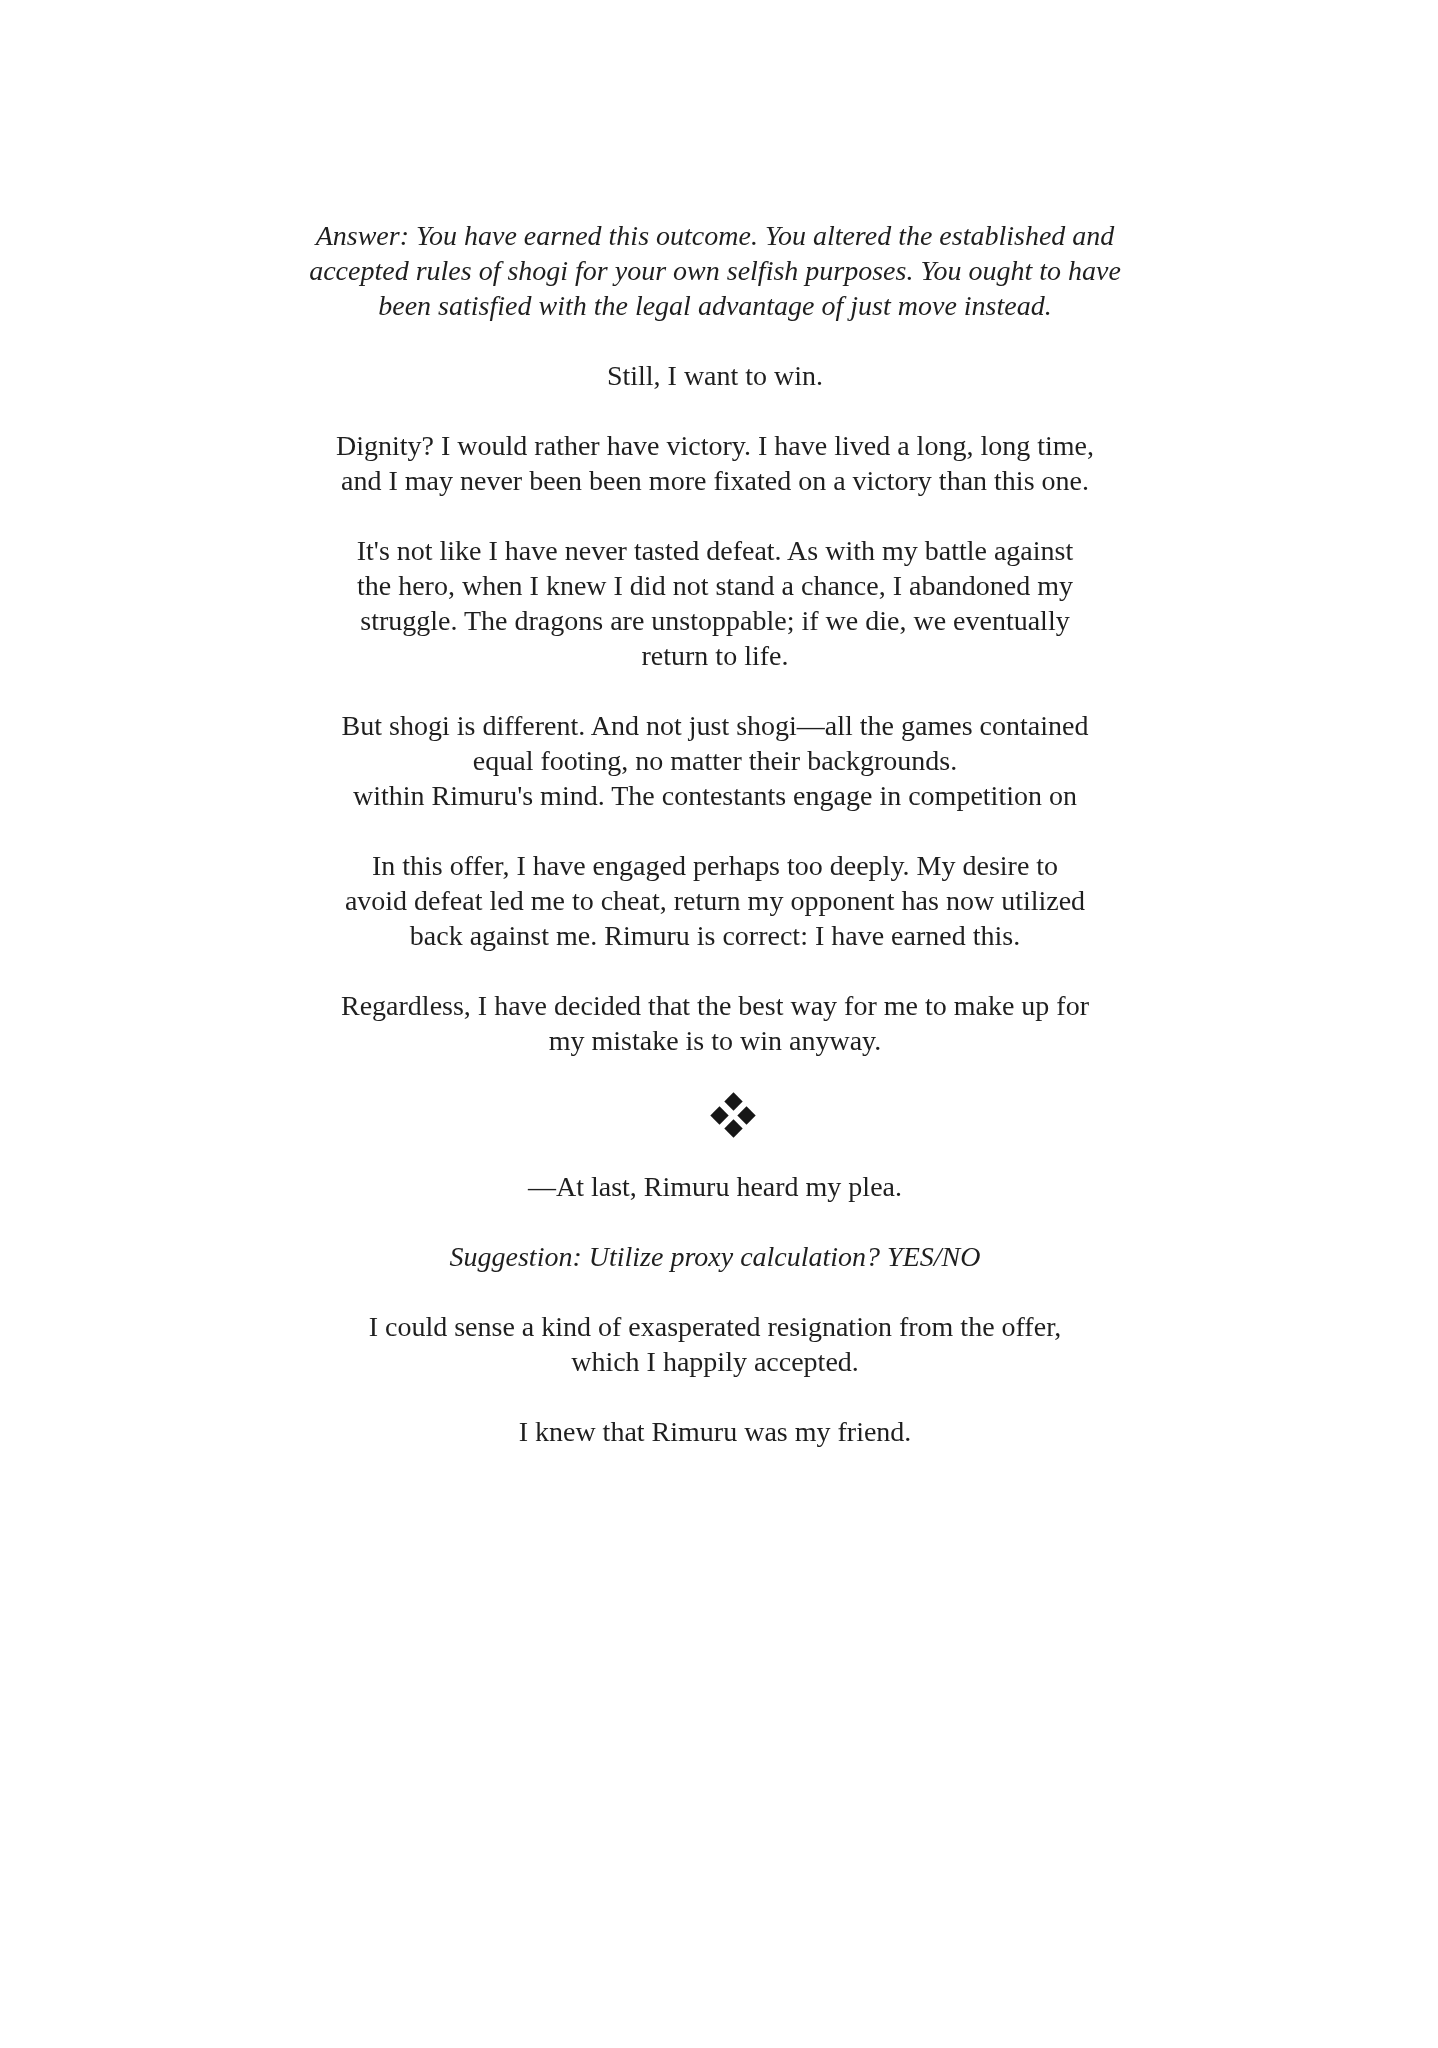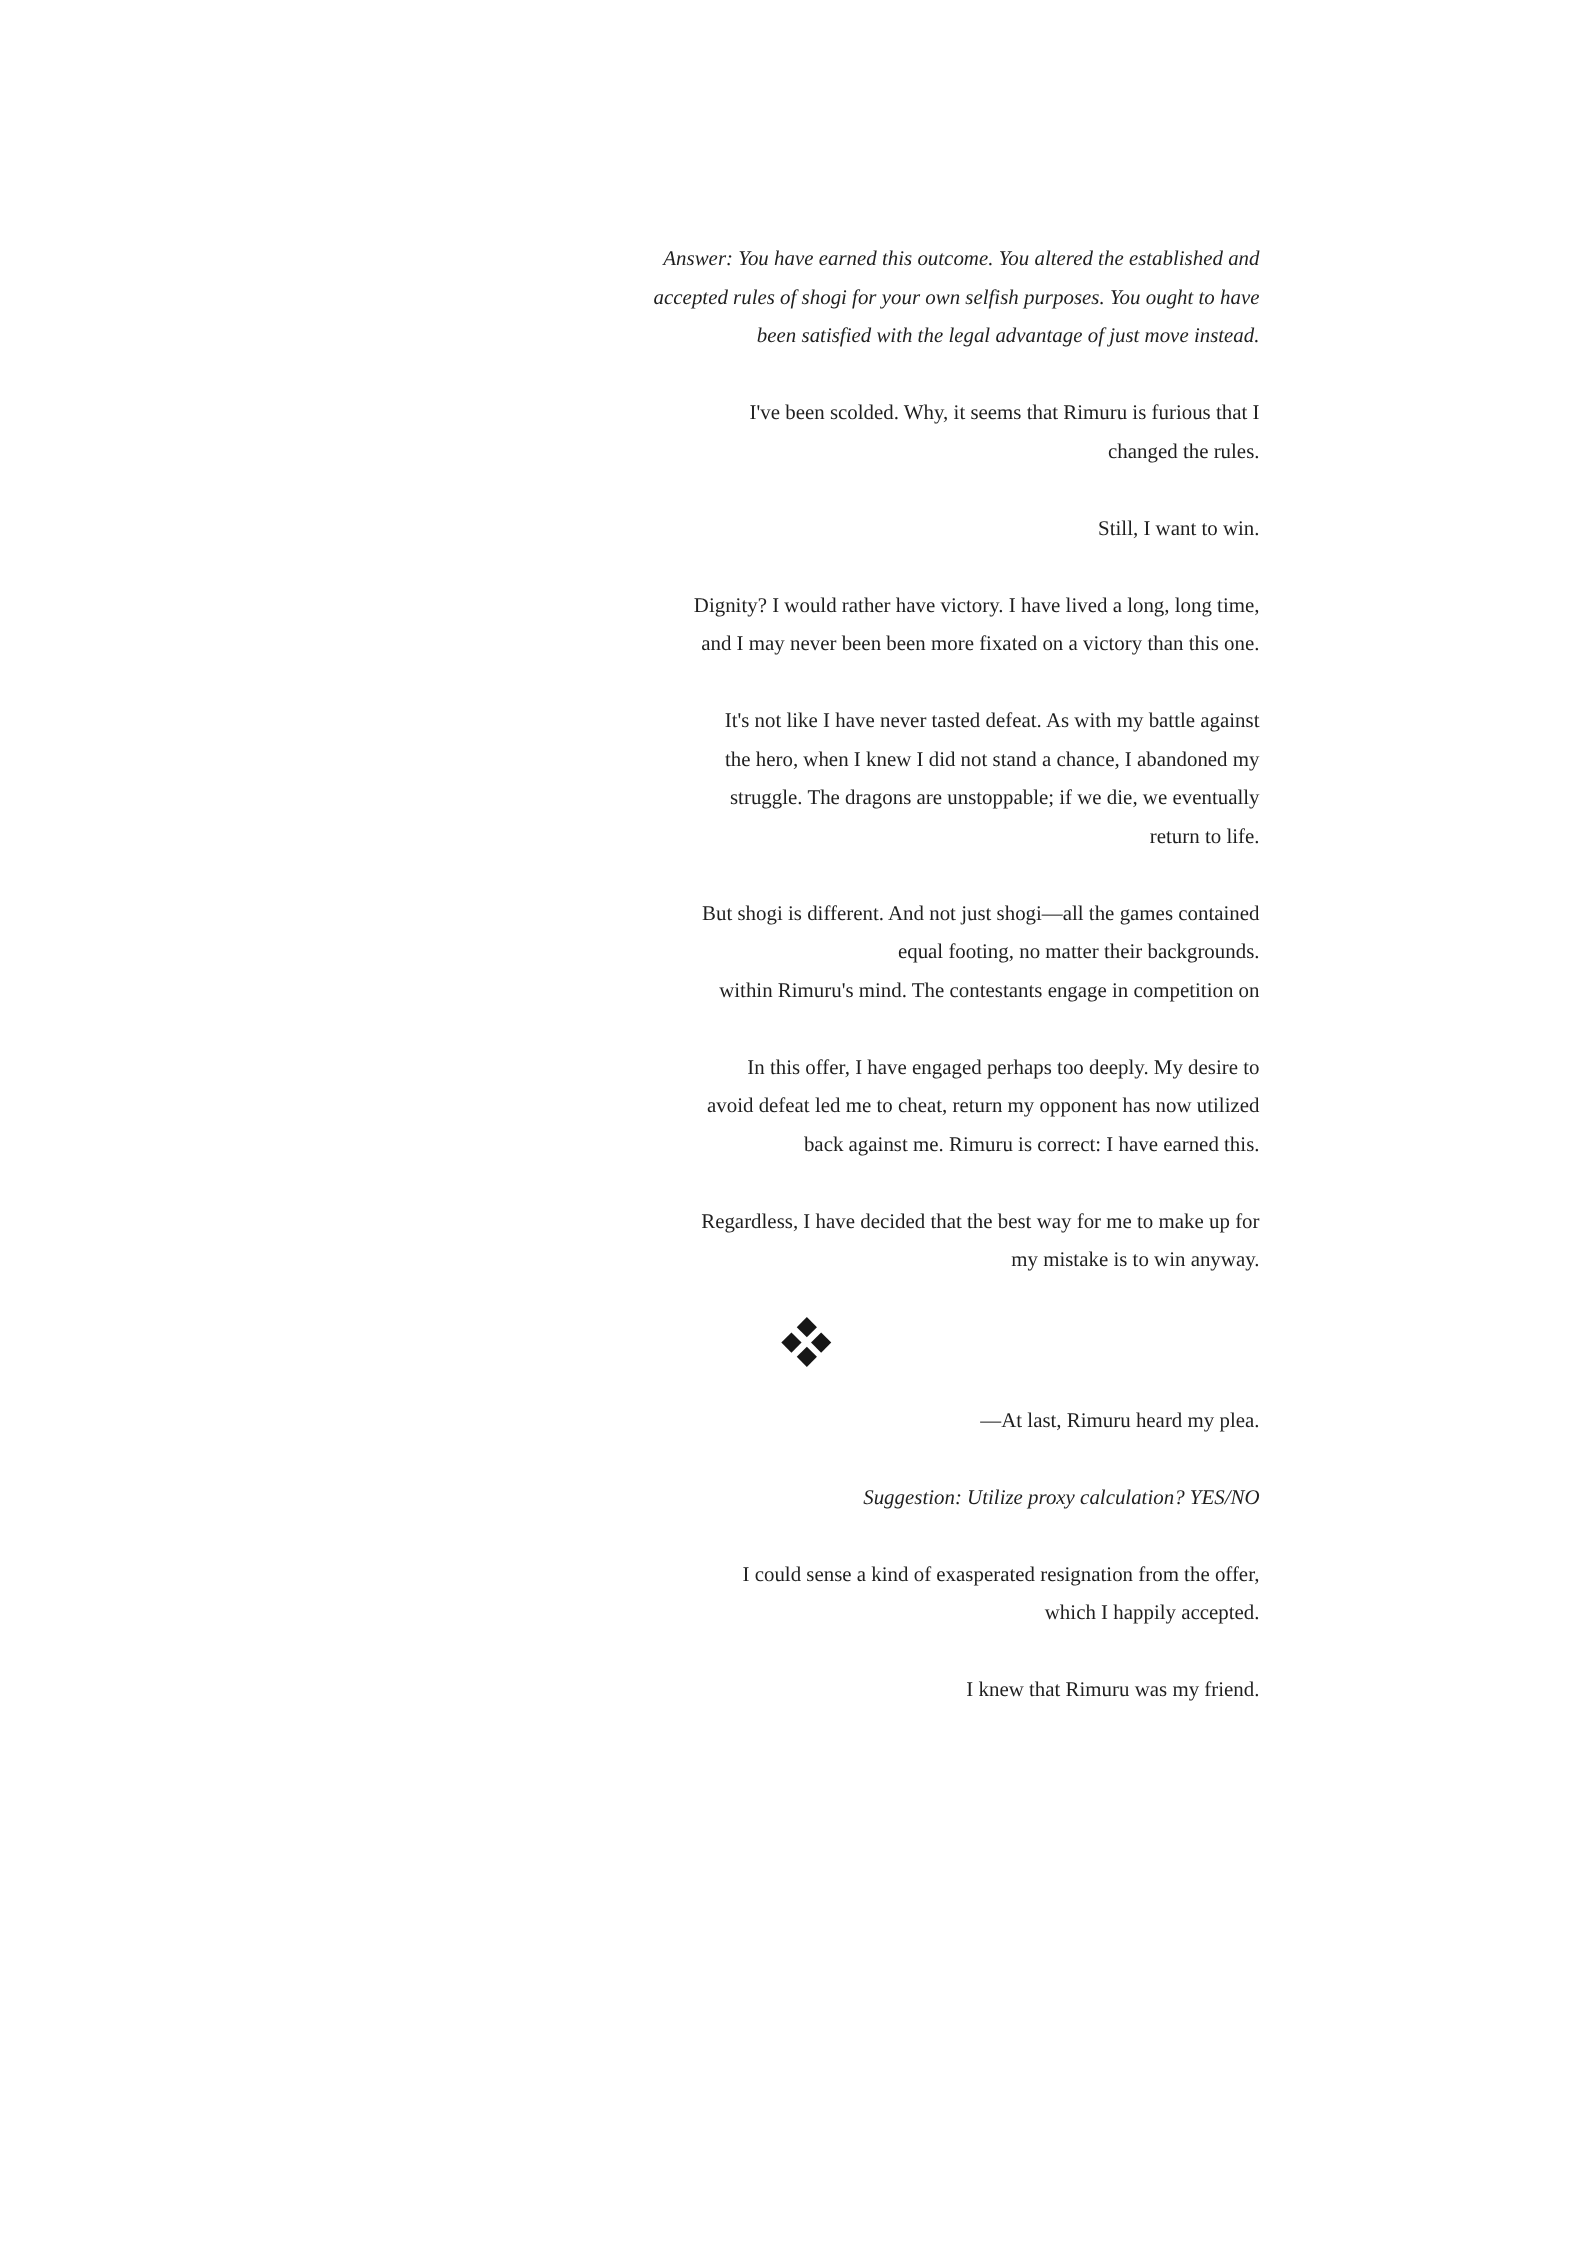--- a/index.html
+++ b/index.html
@@ -14,23 +14,23 @@
     background: #ffffff;
     overflow: hidden;
     font-family: "Liberation Serif", serif;
   }
   .text-block {
     position: absolute;
     left: 285px;
     top: 218px;
     width: 860px;
     color: #1f1f1f;
-    font-size: 19px;
+    font-size: 28px;
     line-height: 35px;
-    text-align: right;
+    text-align: center;
   }
   .para {
     margin: 0 0 35px 0;
     padding: 0;
   }
   .para.italic {
     font-style: italic;
   }
   .line {
     display: block;
@@ -67,24 +67,20 @@
 
 <div class="page">
   <main class="text-block">
 
     <p class="para italic">
       <span class="line">Answer: You have earned this outcome. You altered the established and</span>
       <span class="line">accepted rules of shogi for your own selfish purposes. You ought to have</span>
       <span class="line">been satisfied with the legal advantage of just move instead.</span>
     </p>
 
-    <p class="para">
-      <span class="line">I've been scolded. Why, it seems that Rimuru is furious that I</span>
-      <span class="line">changed the rules.</span>
-    </p>
 
     <p class="para">
       <span class="line">Still, I want to win.</span>
     </p>
 
     <p class="para">
       <span class="line">Dignity? I would rather have victory. I have lived a long, long time,</span>
       <span class="line">and I may never been been more fixated on a victory than this one.</span>
     </p>
 

